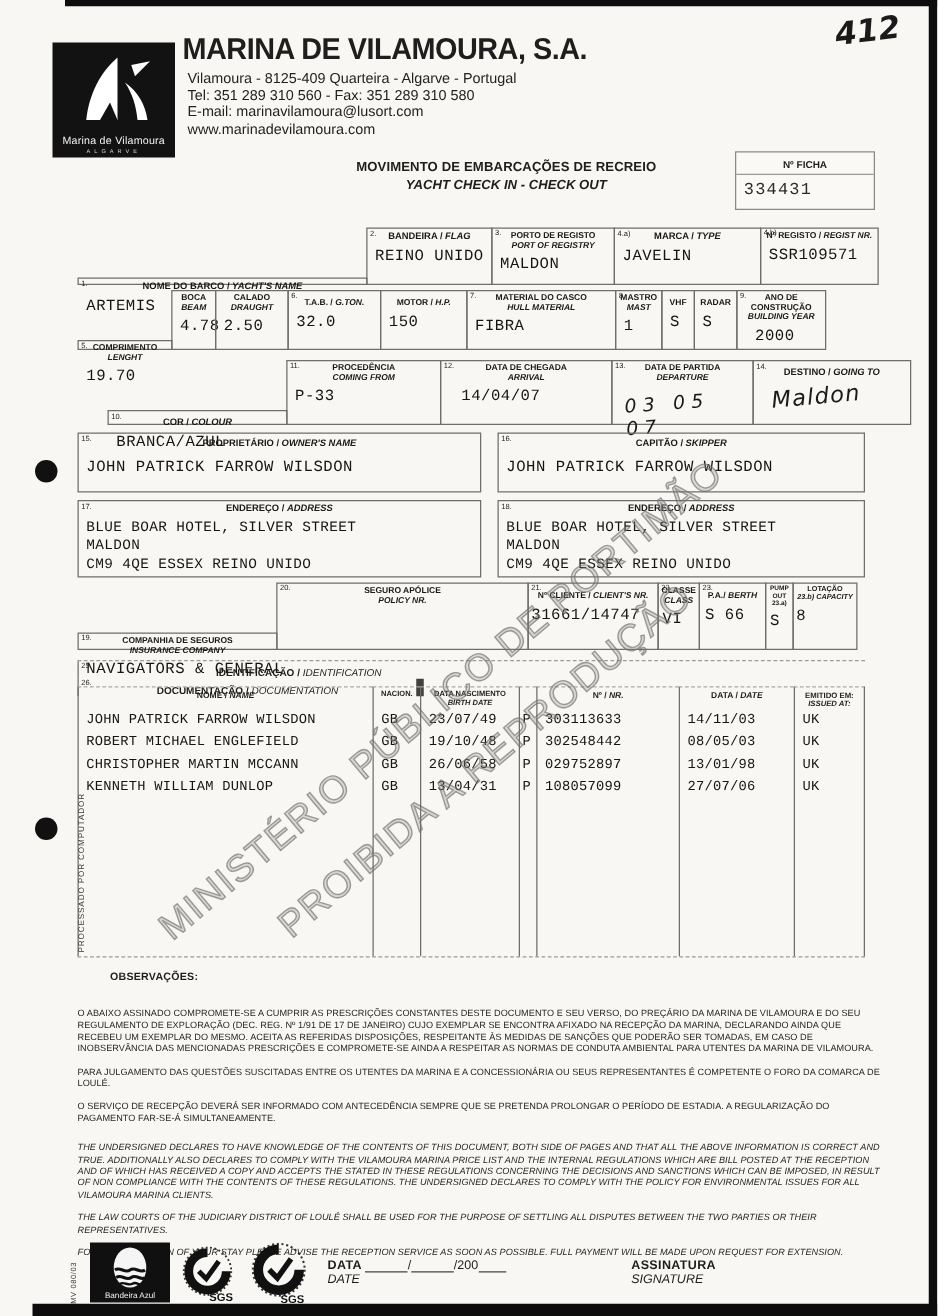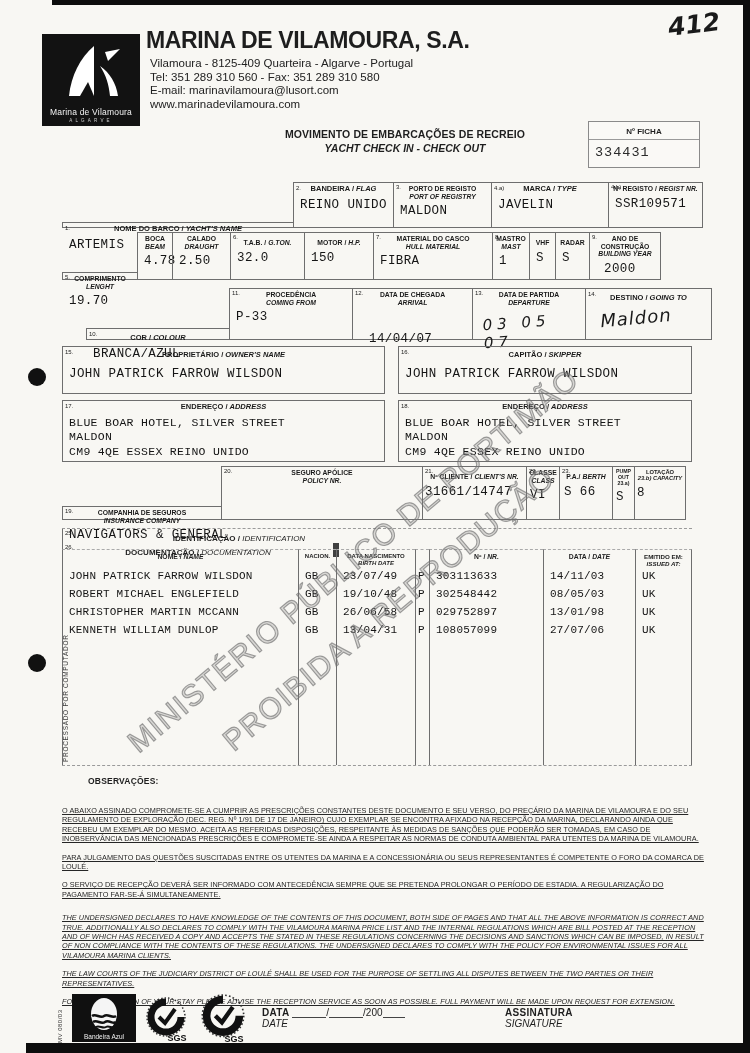--- a/index.html
+++ b/index.html
@@ -70,21 +70,21 @@
              z-index:50;pointer-events:none;}
   .wm-line{white-space:nowrap;text-align:center;font-size:30px;font-weight:400;letter-spacing:1.5px;
            color:rgba(130,130,130,0.28);-webkit-text-stroke:1.1px rgba(110,110,110,0.65);}
   .wm-line2{margin-top:26px;margin-left:30px;}
 
   .side-vert{position:absolute;left:62px;top:762px;transform:rotate(-90deg);transform-origin:0 0;
              font-size:6.5px;letter-spacing:0.7px;color:#3a3a3a;white-space:nowrap;}
   .obs{position:absolute;left:88px;top:776px;font-size:8.5px;font-weight:700;letter-spacing:0.2px;}
 
   .terms{position:absolute;left:62px;top:806px;width:648px;}
-  .terms p{margin:0 0 9px 0;font-size:7.3px;line-height:9.4px;color:#262626;letter-spacing:0.05px;text-decoration:underline;}
+  .terms p{margin:0 0 9px 0;font-size:7.3px;line-height:9.4px;color:#262626;letter-spacing:0.05px;}
   .terms .en{font-style:italic;}
   .terms .gap{margin-top:14px;}
 
   
   .mv-ref{position:absolute;left:57px;top:1043px;transform:rotate(-90deg);transform-origin:0 0;
           font-size:6px;letter-spacing:0.5px;color:#333;white-space:nowrap;}
   .blueflag{position:absolute;left:72px;top:994px;width:64px;height:48px;background:#101010;
             display:flex;flex-direction:column;align-items:center;justify-content:flex-end;padding-bottom:2px;}
   .blueflag-label{color:#f2f2f2;font-size:6.5px;}
   .sgs{position:absolute;display:flex;flex-direction:column;align-items:center;}
@@ -239,21 +239,21 @@
       <div class="val">BRANCA/AZUL</div>
     </div>
     <div class="fcell" style="width:124px;">
       <div class="hd hd-stack hd-sm">
           <span class="num">11.</span>
           <b>PROCEDÊNCIA</b>
           <i>COMING FROM</i>
         </div>
       <div class="val">P-33</div>
     </div>
-    <div class="fcell" style="width:121px;gap:22px;">
+    <div class="fcell" style="width:138px;">
       <div class="hd hd-stack hd-sm">
           <span class="num">12.</span>
           <b>DATA DE CHEGADA</b>
           <i>ARRIVAL</i>
         </div>
       <div class="val" style="padding-left:16px;">14/04/07</div>
     </div>
     <div class="fcell" style="width:114px;">
       <div class="hd hd-stack hd-sm">
           <span class="num">13.</span>

